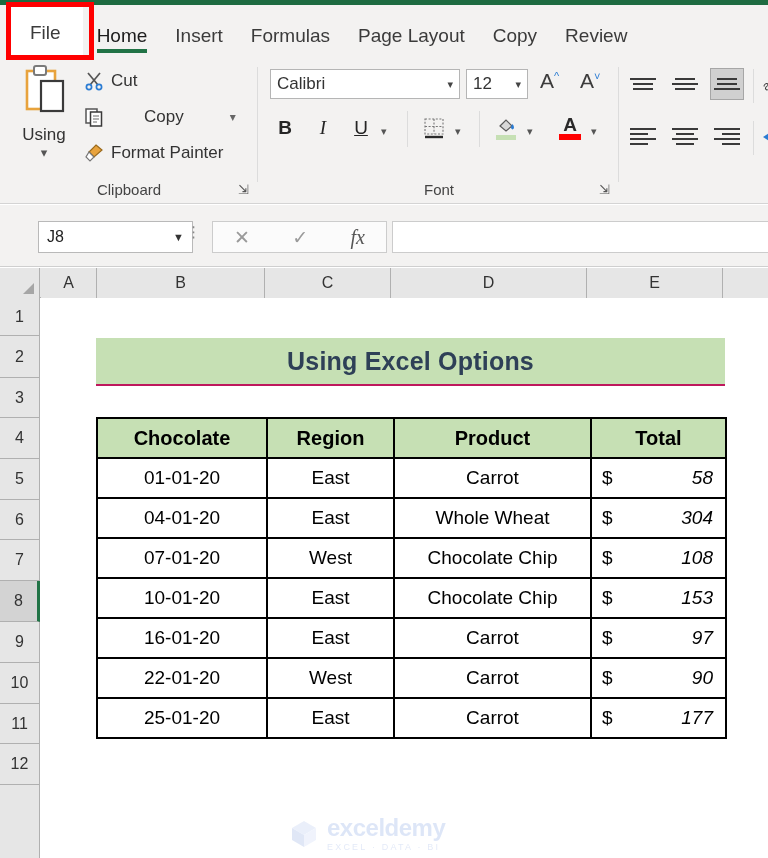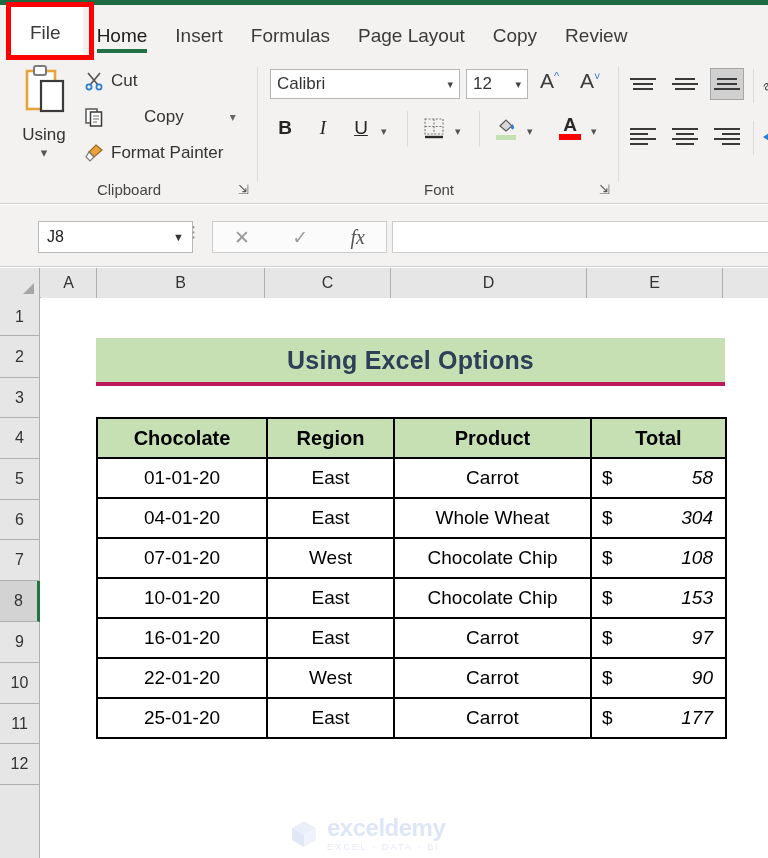--- a/index.html
+++ b/index.html
@@ -144,21 +144,21 @@
     font-size:16px; color:#333;
   }
   .rowhead.sel { background:#d3d3d3; border-right:3px solid #217346; }
   .sheet {
     position:absolute; top:298px; left:41px; width:727px; height:560px; background:#ffffff;
   }
 
   
   .title-banner {
     position:absolute; left:55px; top:40px; width:629px; height:48px;
-    background:#c6e0b4; border-bottom:4px solid #be185d;
+    background:#c6e0b4; border-bottom:2px solid #be185d;
     display:flex; align-items:center; justify-content:center;
   }
   .title-text { font-size:25px; font-weight:bold; color:#2e4057; letter-spacing:.2px; }
 
   
   .xtable {
     position:absolute; left:55px; top:119px; width:629px;
     border-collapse:collapse; table-layout:fixed;
   }
   .xtable th, .xtable td {

